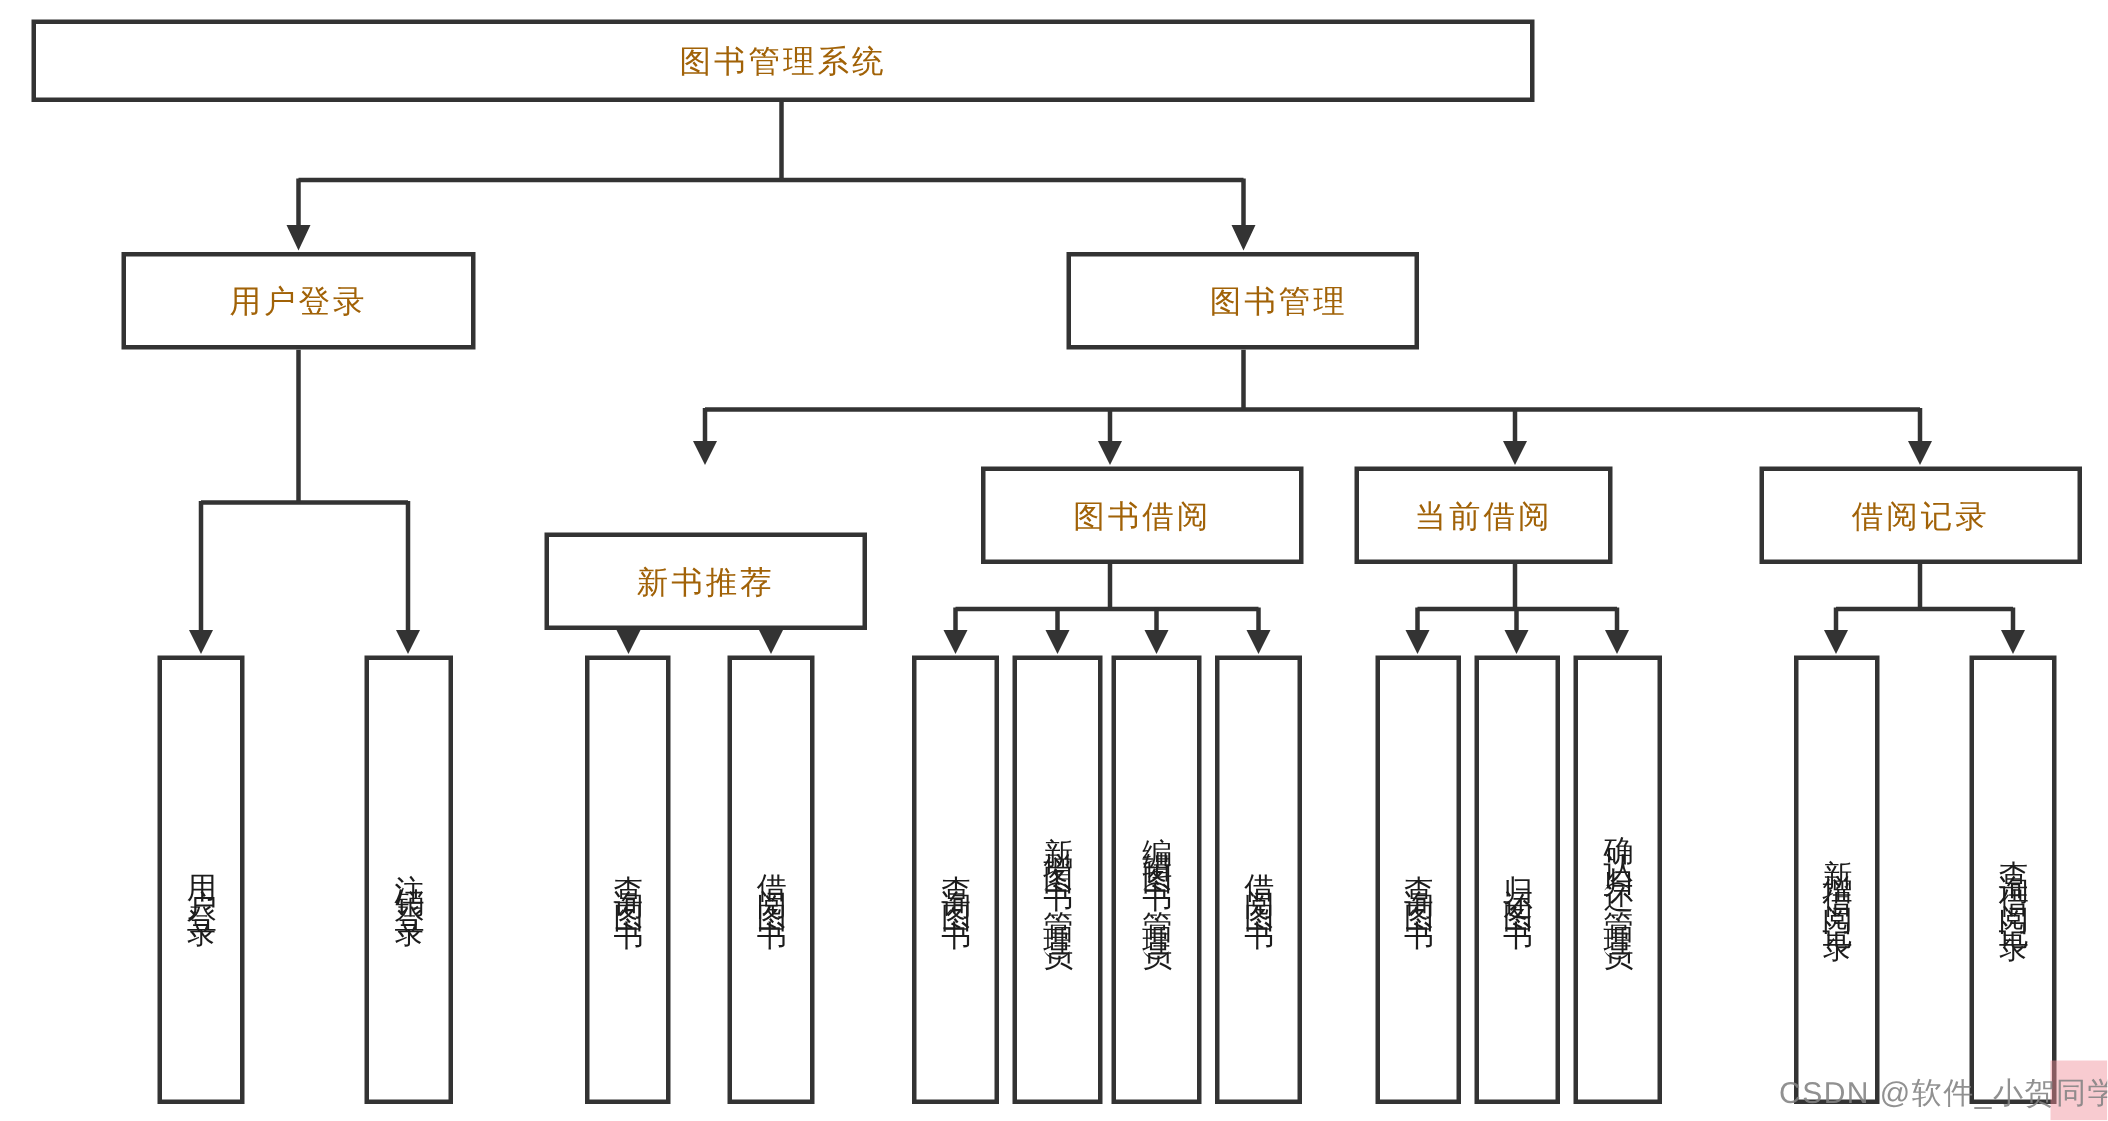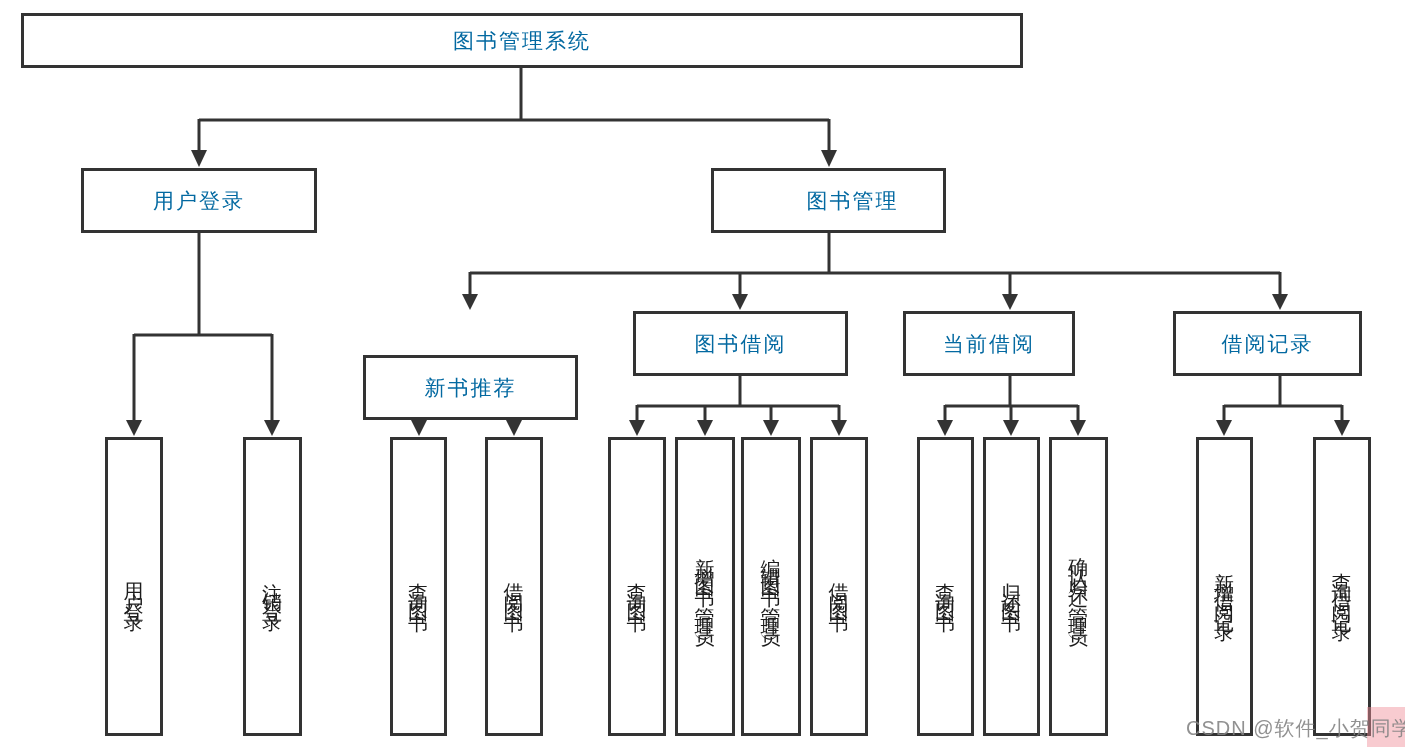--- a/index.html
+++ b/index.html
@@ -22,21 +22,21 @@
     box-sizing: border-box;
     border: 3px solid #333333;
     background: #ffffff;
     display: flex;
     align-items: center;
     justify-content: center;
     z-index: 2;
   }
   .h-node span {
     font-size: 21px;
-    color: #0369a1;
+    color: #a16207;
     letter-spacing: 2px;
     white-space: nowrap;
   }
   .v-node span {
     writing-mode: vertical-lr;
     text-orientation: mixed;
     font-size: 20px;
     color: #1c1c1c;
     letter-spacing: 10px;
     line-height: 1;
@@ -139,27 +139,27 @@
   <div class="node h-node" style="left:81px; top:168px; width:236px; height:65px;">
     <span>用户登录</span>
   </div>
   <div class="node h-node" style="left:711px; top:168px; width:235px; height:65px;padding-left:48px;">
     <span>图书管理</span>
   </div>
 
   <div class="node h-node" style="left:363px; top:311px; width:215px; height:65px;margin-top:44px;">
     <span>新书推荐</span>
   </div>
-  <div class="node h-node" style="left:633px; top:311px; width:215px; height:65px;">
+  <div class="node h-node" style="left:654px; top:311px; width:215px; height:65px;">
     <span>图书借阅</span>
   </div>
   <div class="node h-node" style="left:903px; top:311px; width:172px; height:65px;">
     <span>当前借阅</span>
   </div>
-  <div class="node h-node" style="left:1173px; top:311px; width:189px; height:65px;">
+  <div class="node h-node" style="left:1173px; top:311px; width:215px; height:65px;">
     <span>借阅记录</span>
   </div>
 
   <div class="node v-node" style="left:105px; top:437px; width:58px; height:299px;">
     <span>用户登录</span>
   </div>
   <div class="node v-node" style="left:243px; top:437px; width:59px; height:299px;">
     <span>注销登录</span>
   </div>
 

